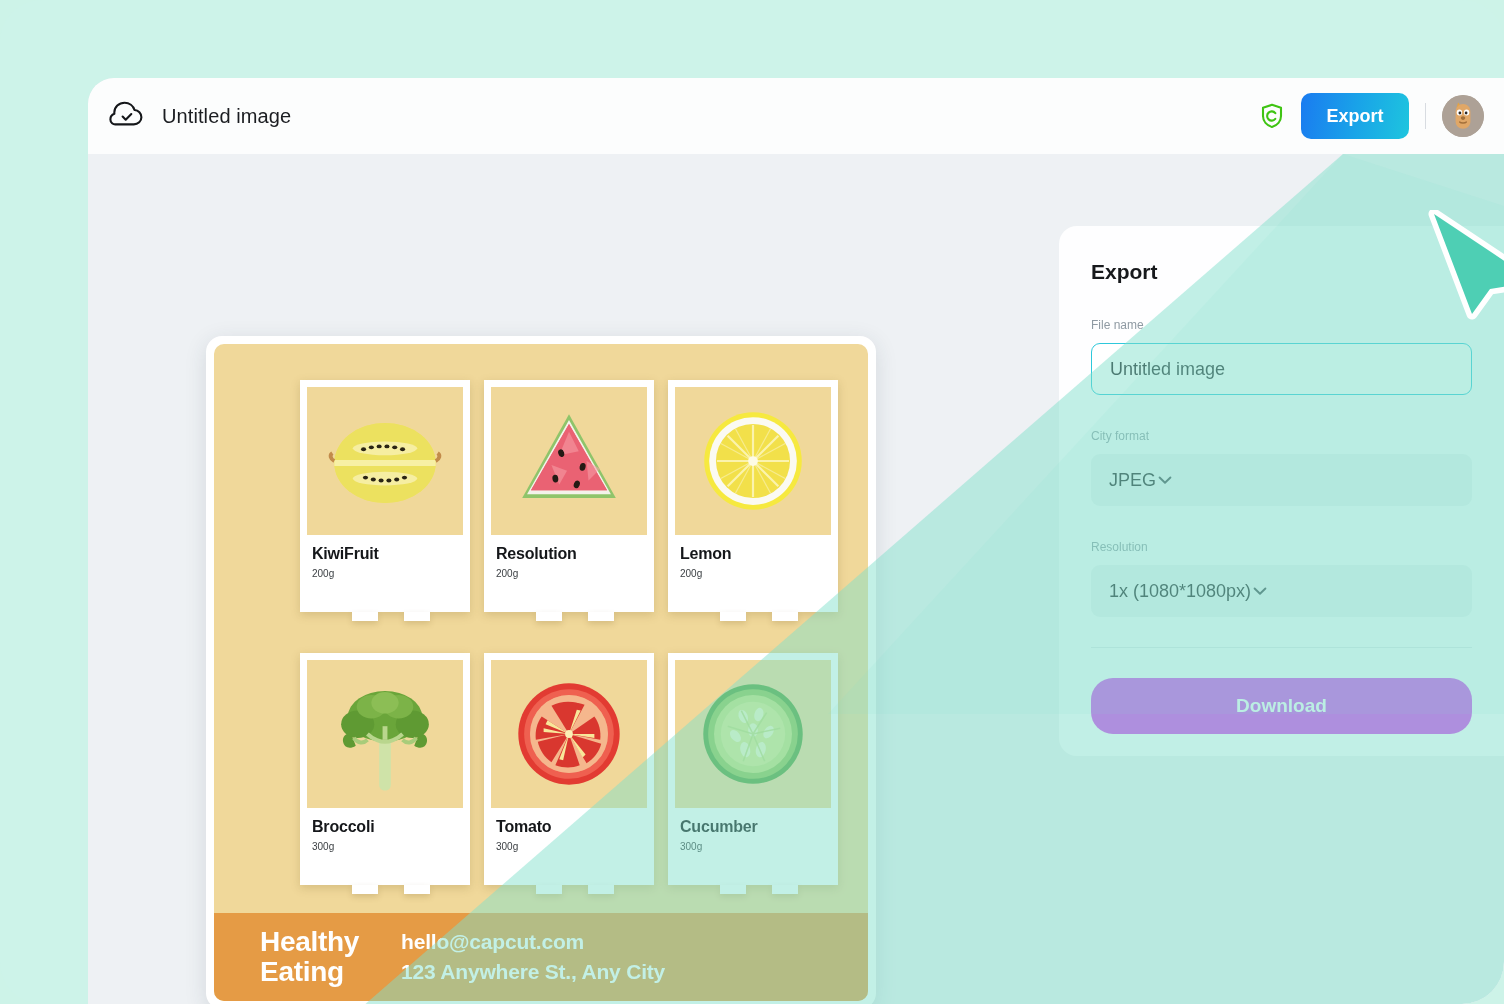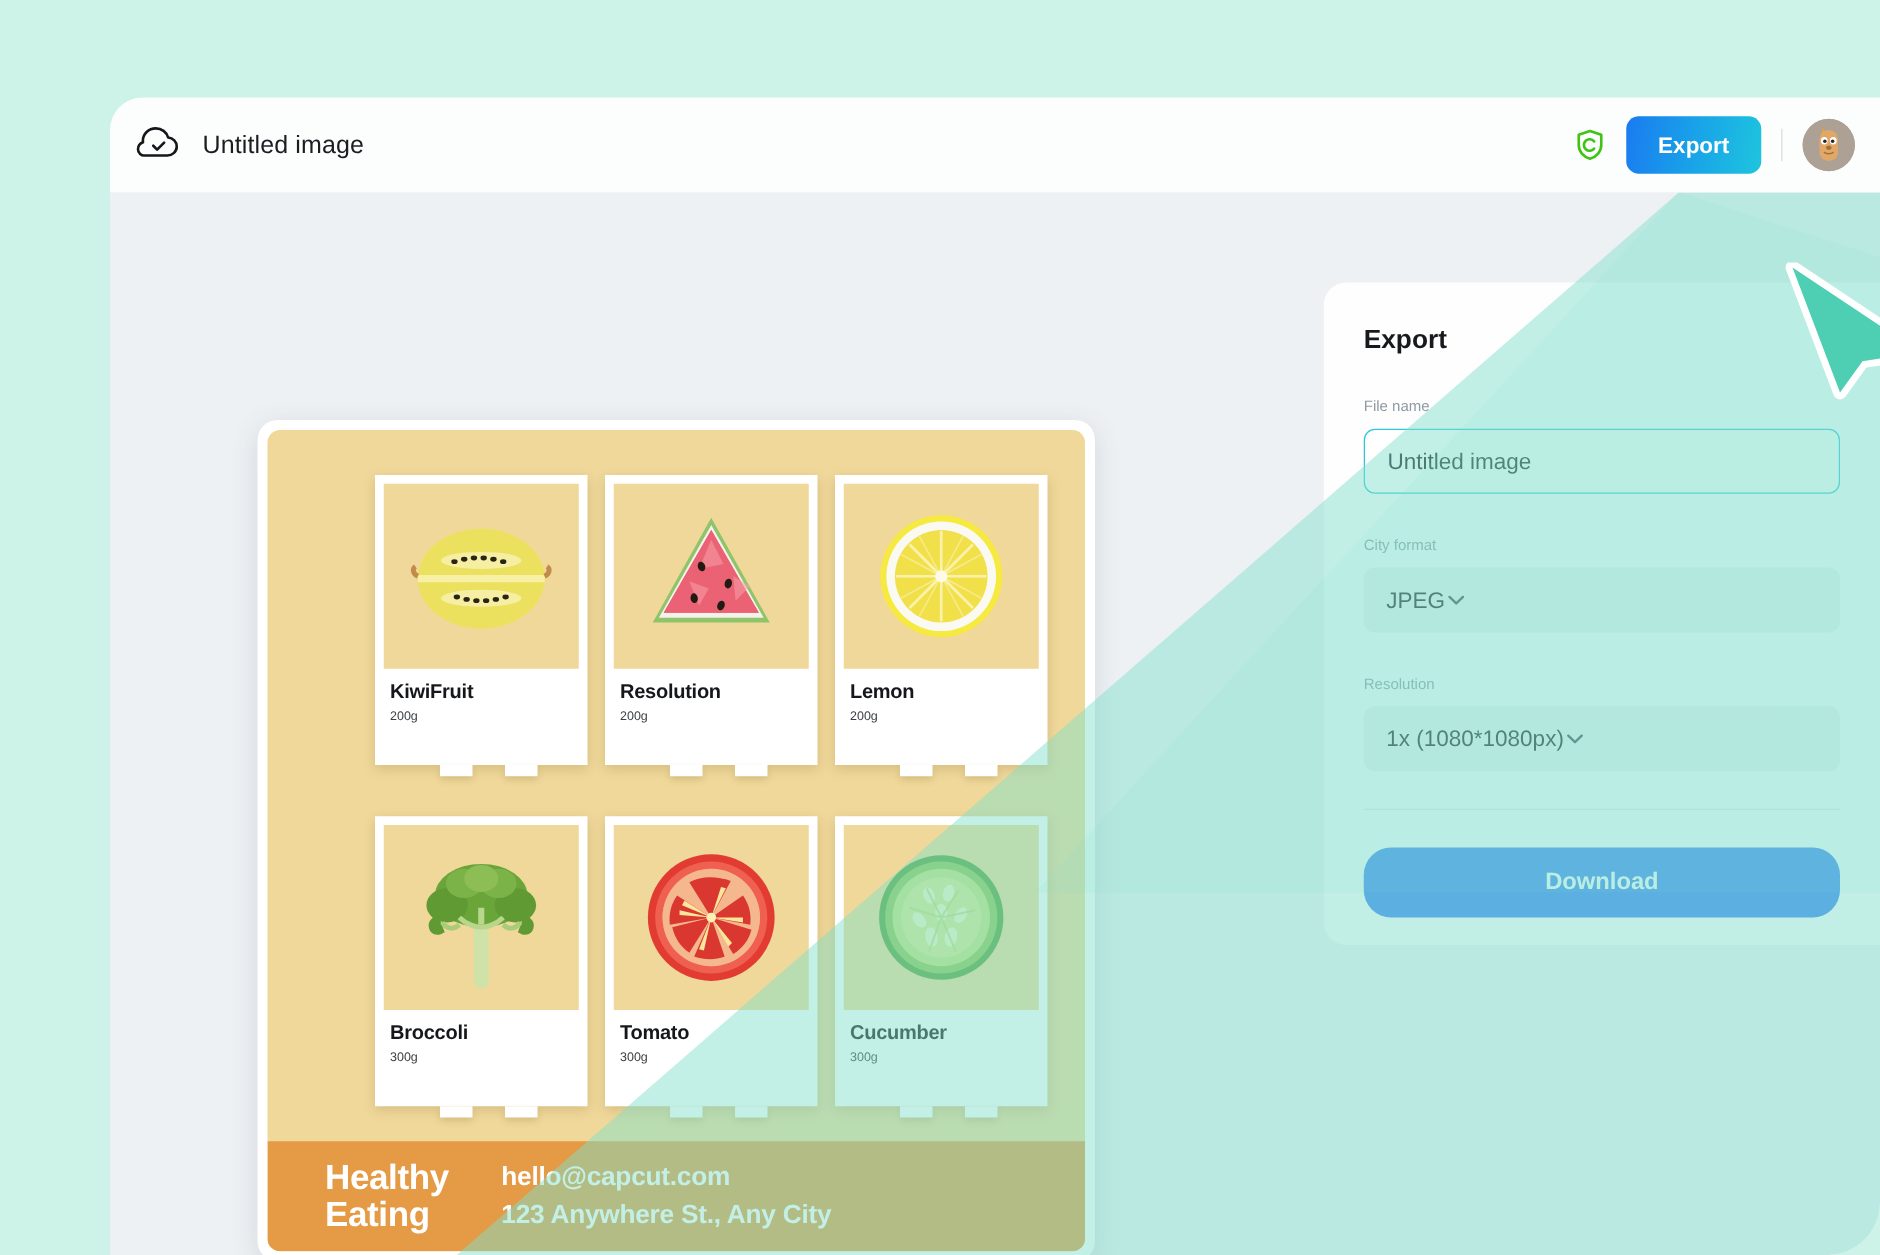--- a/index.html
+++ b/index.html
@@ -227,21 +227,21 @@
     cursor: pointer;
   }
   .select-box .chev { width: 18px; height: 18px; }
   #panel-divider {
     height: 1px; background: #e4e8ec;
     margin: 30px 0 0 0;
   }
   #download-button {
     width: 100%; height: 56px;
     margin-top: 30px;
-    background: #3b82f6;
+    background: #d946ef;
     border: none; border-radius: 22px;
     color: #fff; font-size: 19px; font-weight: bold;
     cursor: pointer;
     font-family: "Liberation Sans", sans-serif;
   }
 
   
   #big-cursor {
     position: absolute;
     left: 1340px; top: 132px;

